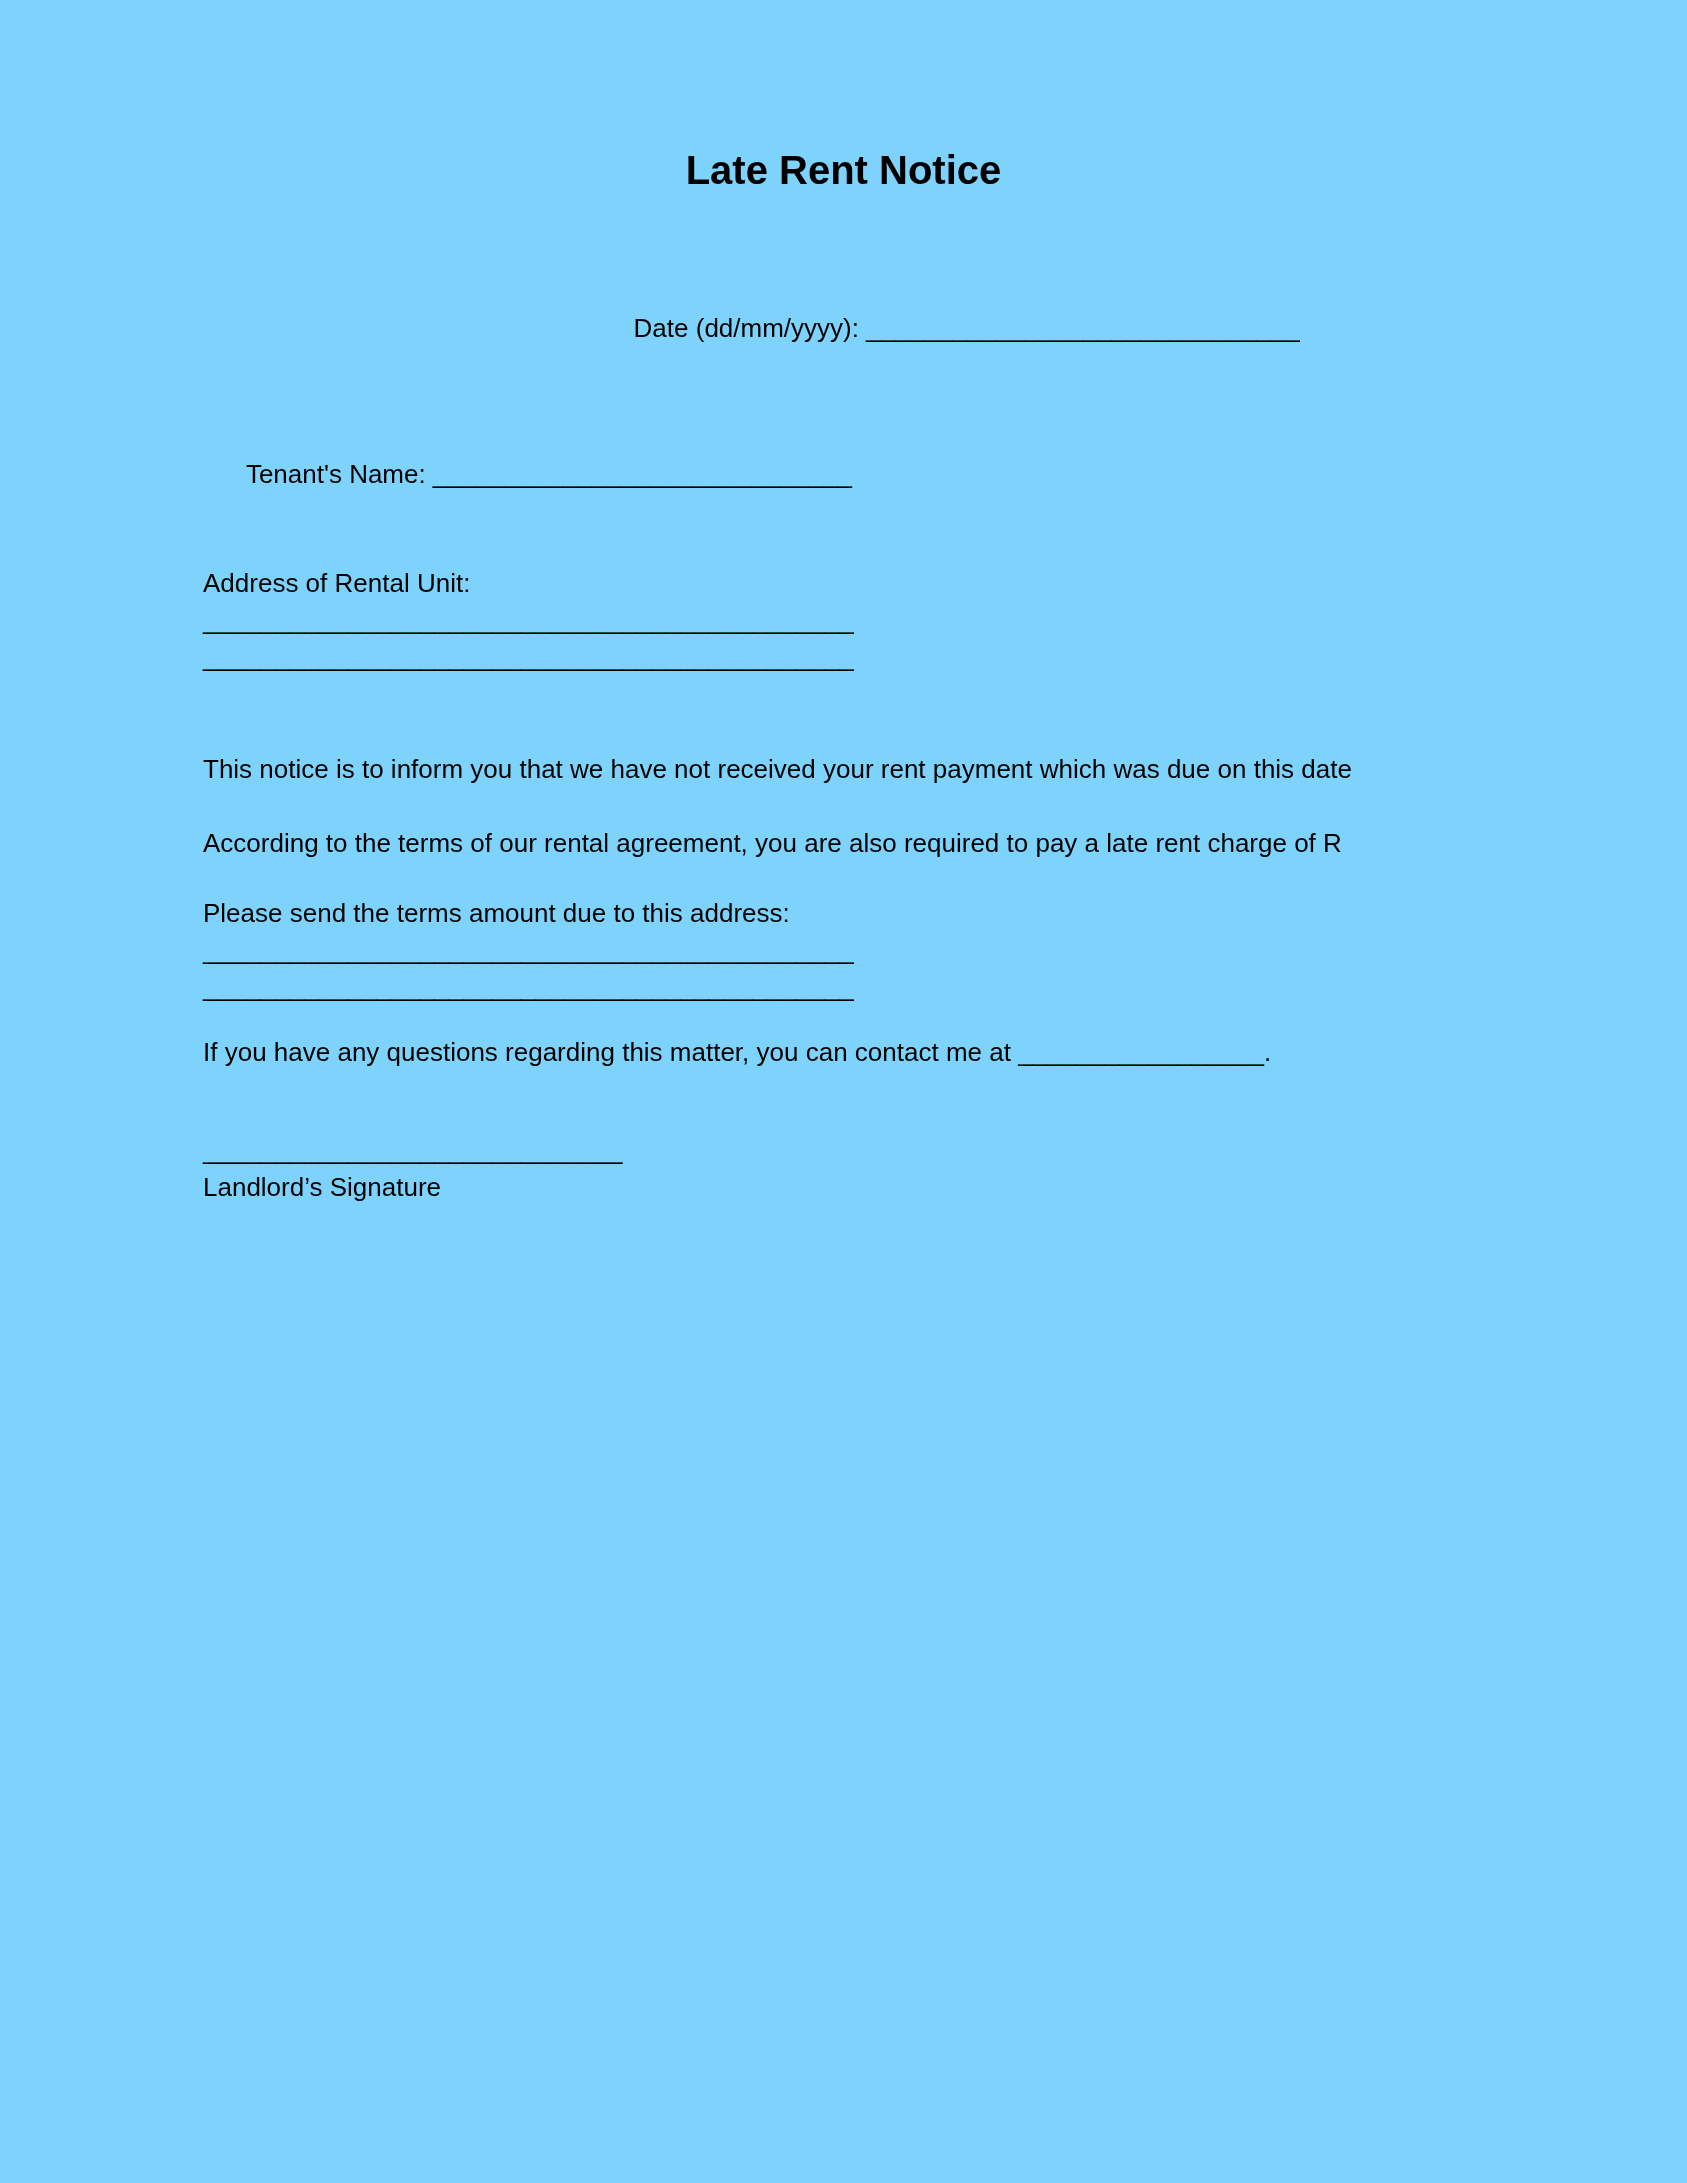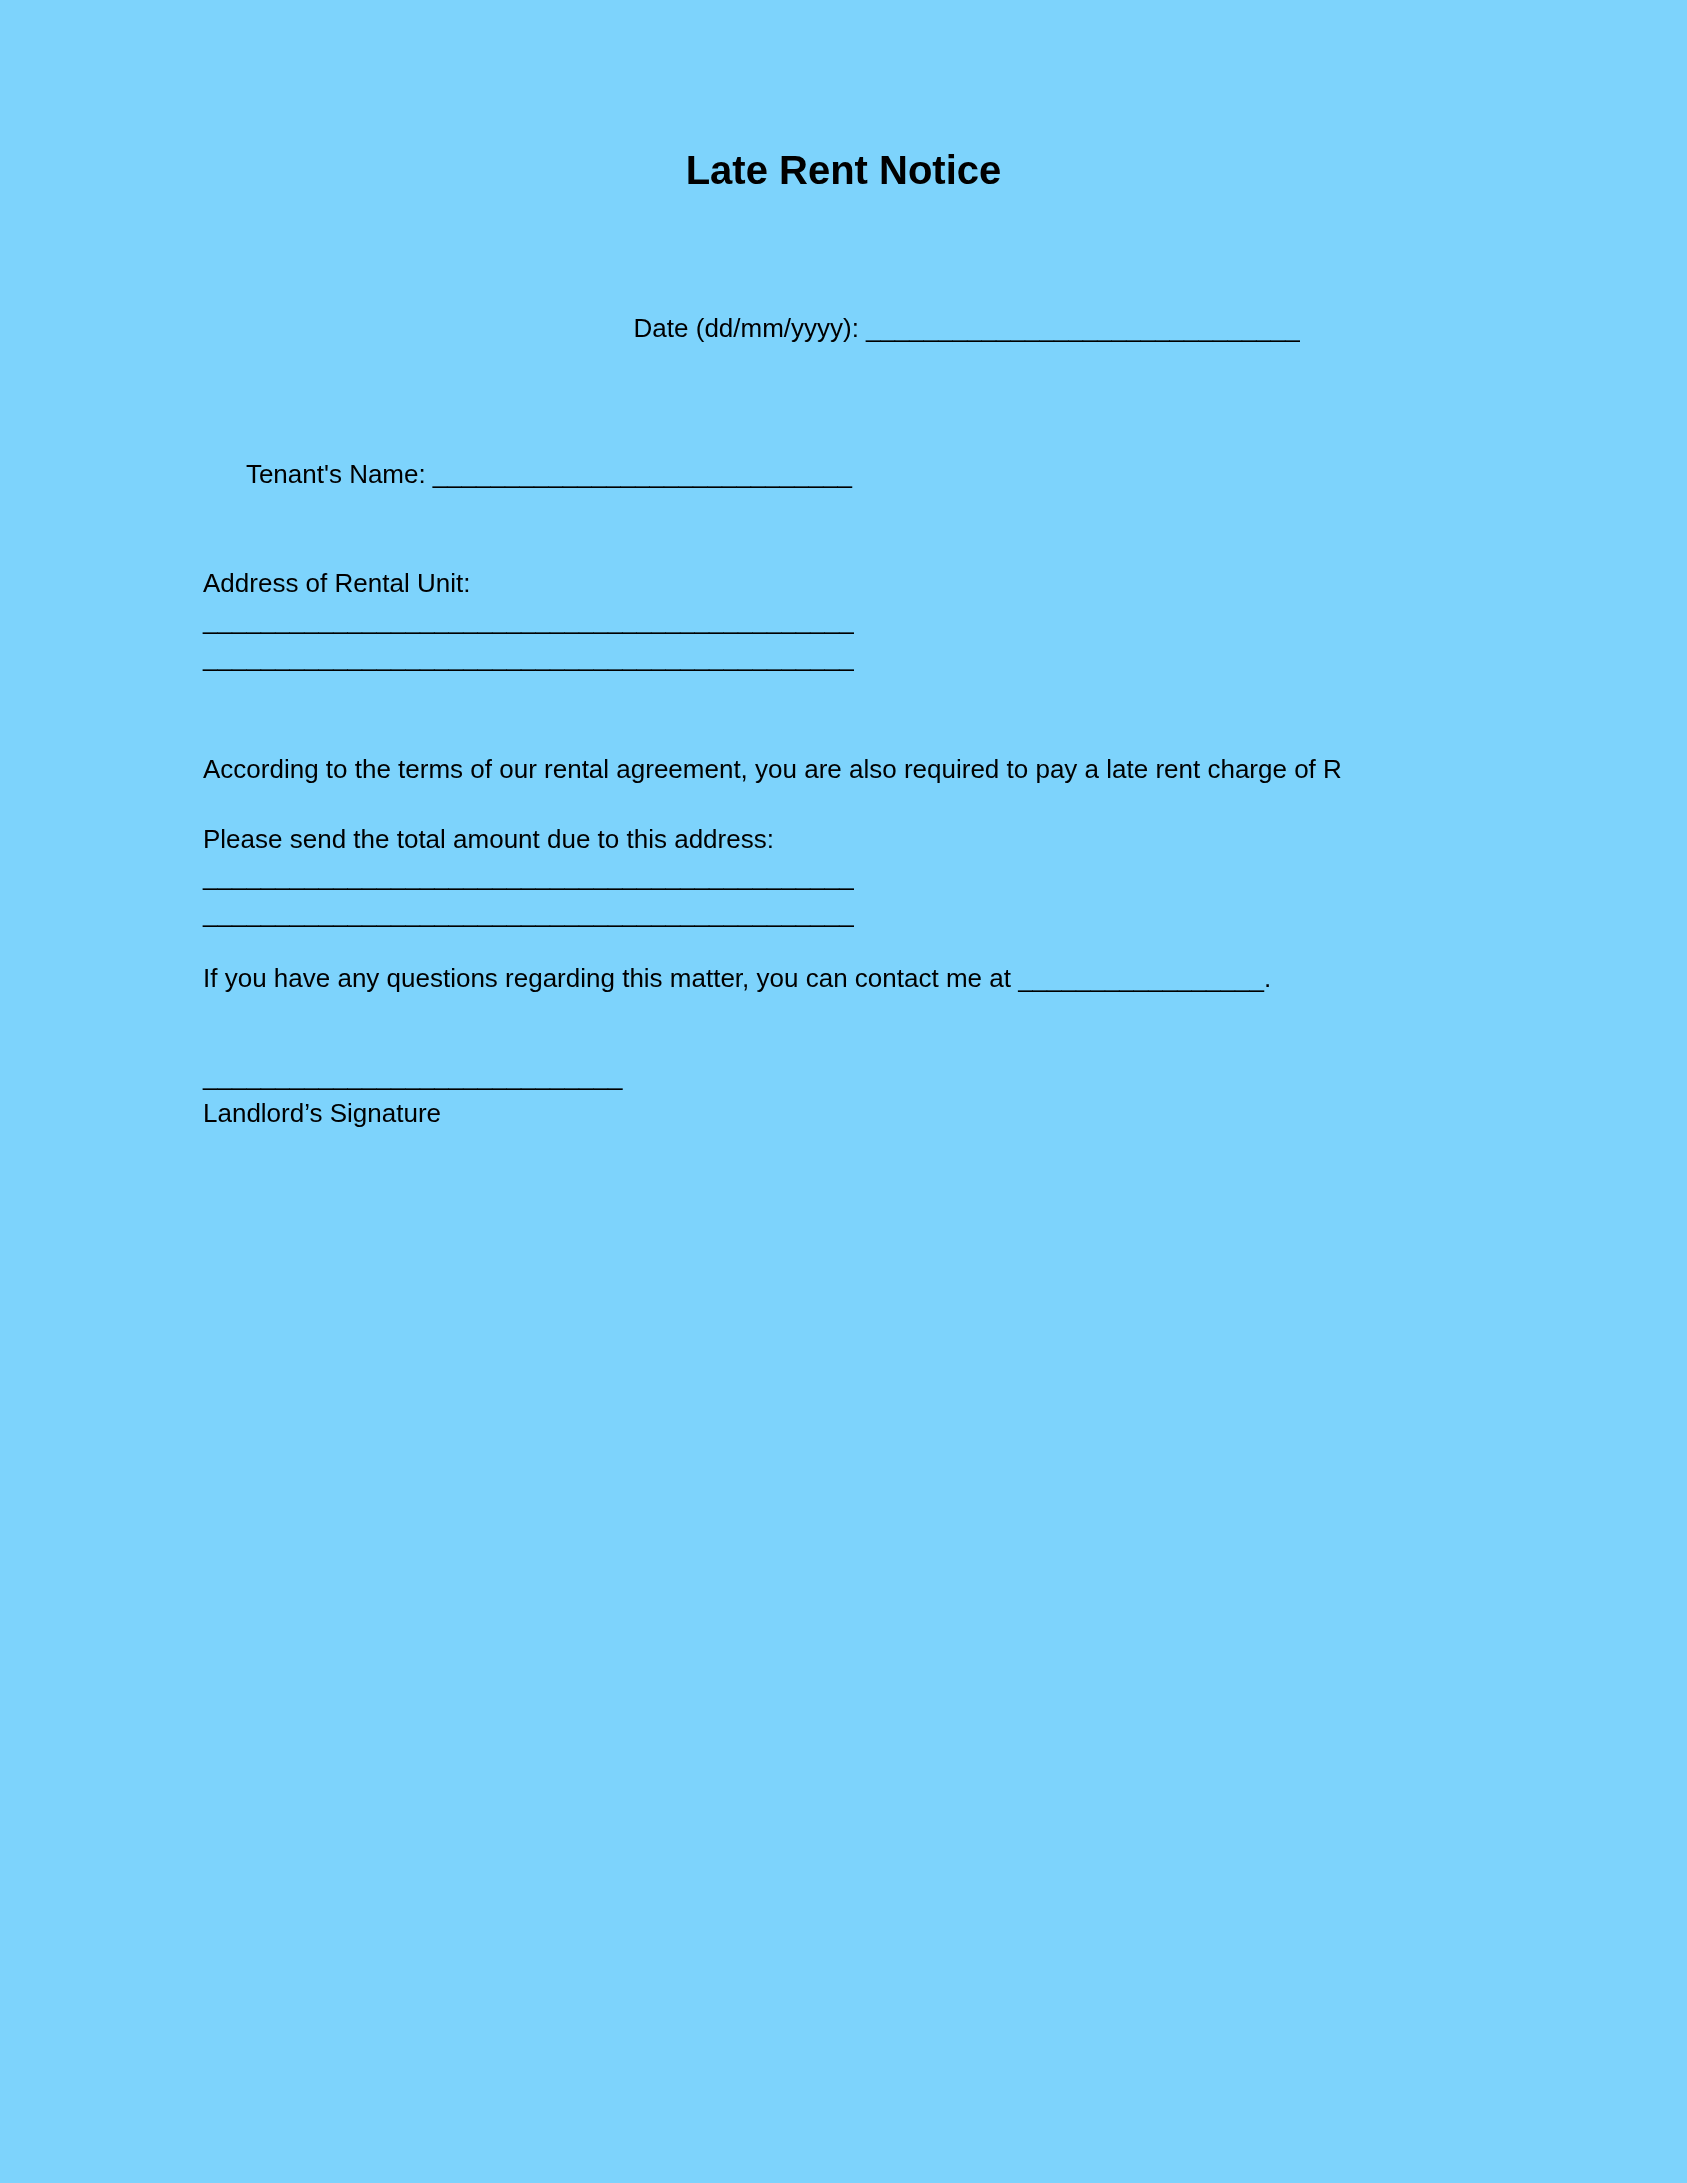--- a/index.html
+++ b/index.html
@@ -76,27 +76,28 @@
       <span>Tenant's Name:</span><span class="blank">_____________________________</span>
     </div>
 
     <div class="row address-label">Address of Rental Unit:</div>
 
     <div class="line-blank address-line-1">_____________________________________________</div>
 
     <div class="line-blank address-line-2">_____________________________________________</div>
 
     <div class="notice-para">
+      <div class="para-line">This notice is to inform you that we have not received your rent payment which was due on this date</div>
     </div>
 
     <div class="charge-para">
       <div class="para-line">According to the terms of our rental agreement, you are also required to pay a late rent charge of R</div>
     </div>
 
-    <div class="row send-label">Please send the total amount due to this address:</div>
+    <div class="row send-label">Please send the terms amount due to this address:</div>
 
     <div class="line-blank send-line-1">_____________________________________________</div>
 
     <div class="line-blank send-line-2">_____________________________________________</div>
 
     <div class="row contact-row">If you have any questions regarding this matter, you can contact me at _________________.</div>
 
     <div class="line-blank signature-line">_____________________________</div>
 
     <div class="row signature-label">Landlord’s Signature</div>

